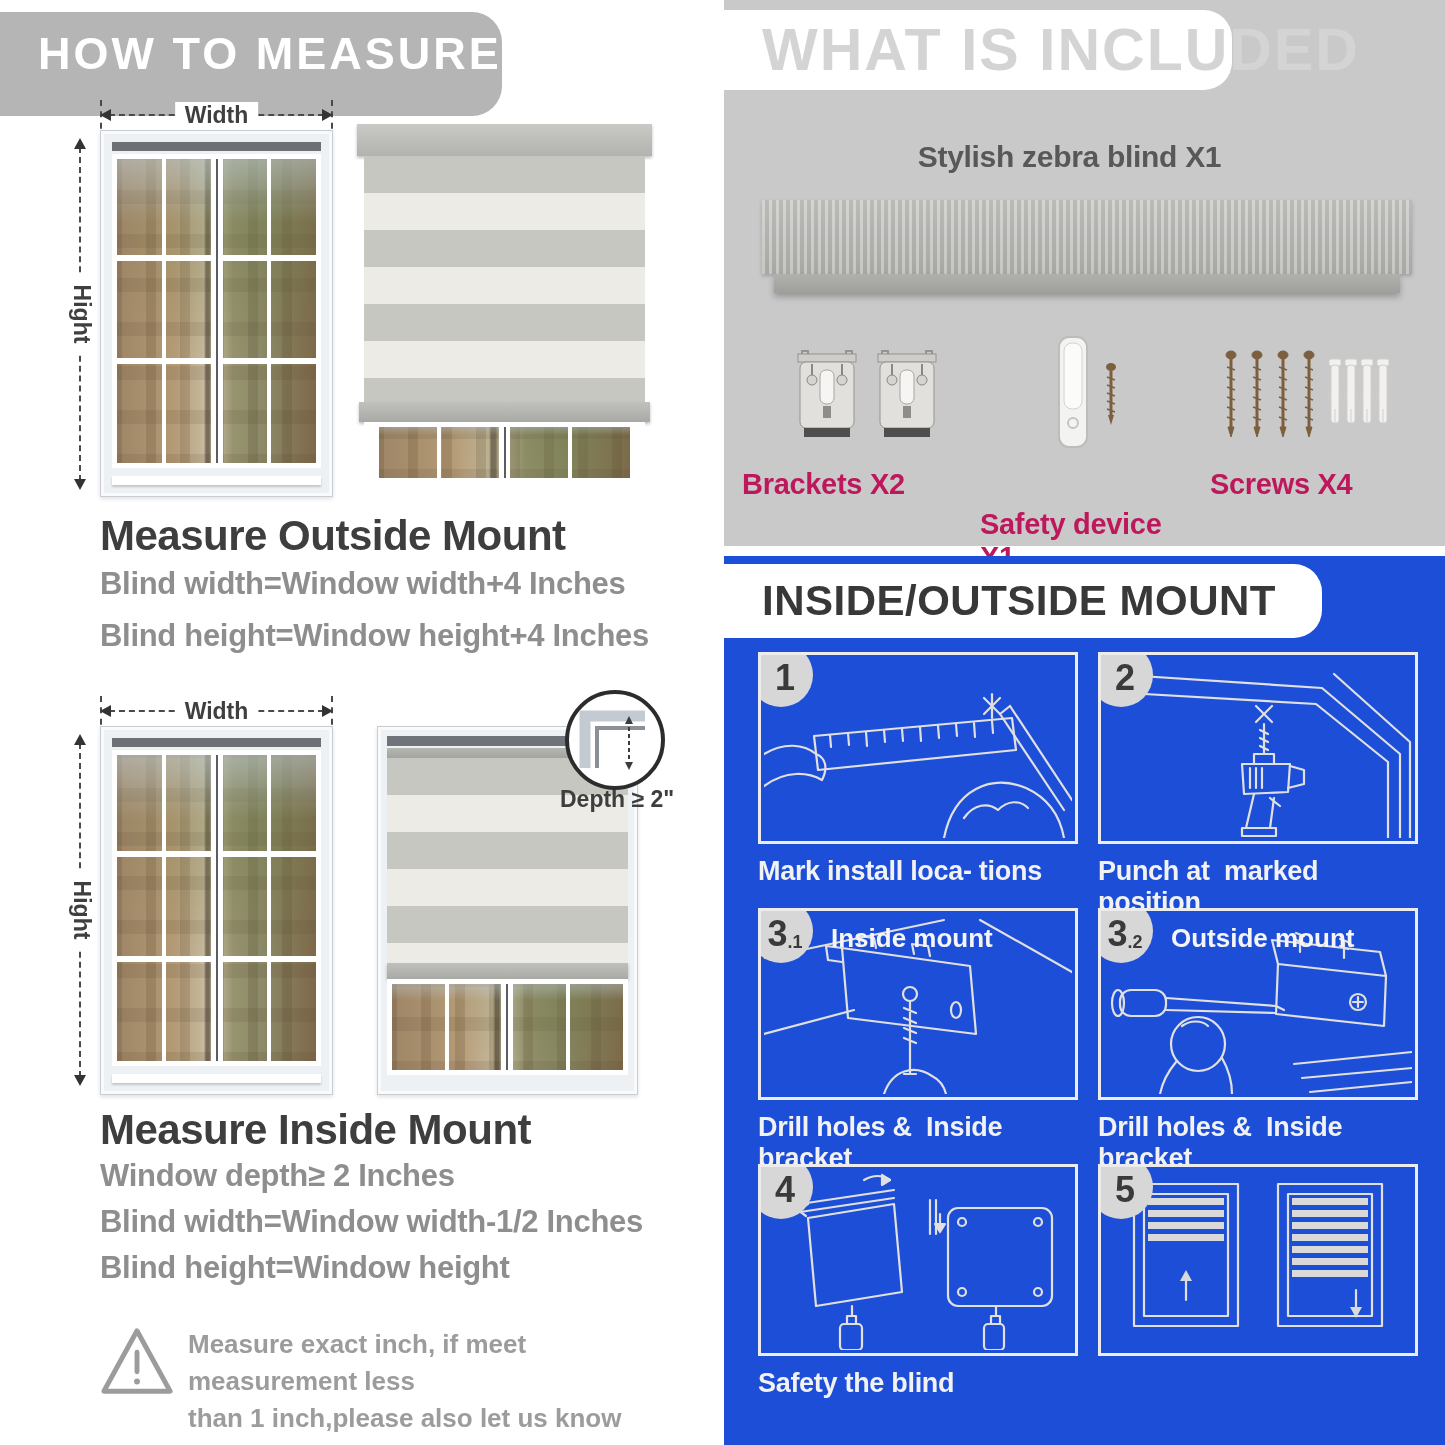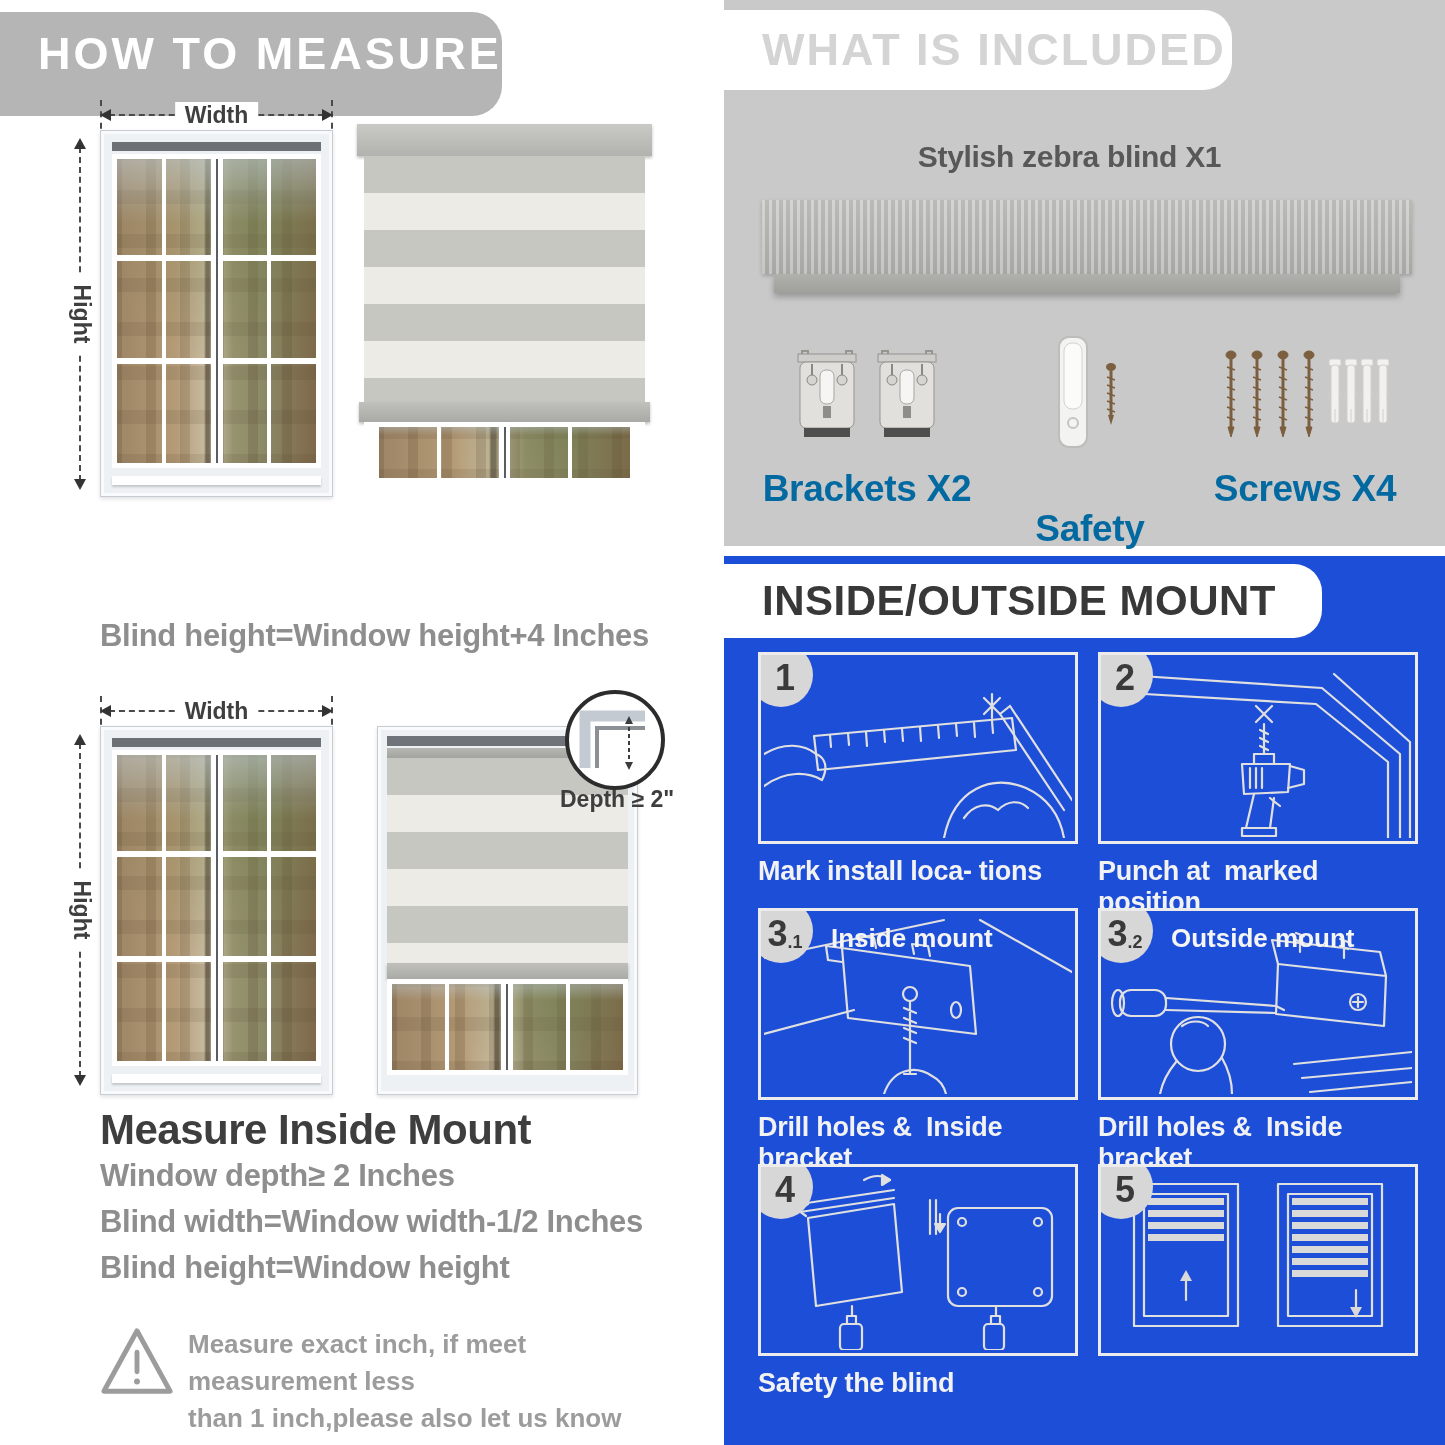--- a/index.html
+++ b/index.html
@@ -5,21 +5,21 @@
   html,body{margin:0;padding:0;background:#ffffff;}
   .canvas{position:relative;width:1445px;height:1445px;background:#ffffff;overflow:hidden;
           font-family:"Liberation Sans","DejaVu Sans",sans-serif;}
 
   
   .banner{position:absolute;box-sizing:border-box;}
   .banner span{display:block;font-weight:bold;white-space:nowrap;}
   .banner-left{left:0;top:12px;width:502px;height:104px;background:#b5b5b5;border-radius:0 30px 30px 0;}
   .banner-left span{color:#ffffff;font-size:45px;line-height:84px;letter-spacing:3px;padding-left:38px;}
   .banner-included{left:-16px;top:10px;width:524px;height:80px;background:#ffffff;border-radius:0 28px 28px 0;}
-  .banner-included span{color:#d4d4d4;font-size:45px;line-height:80px;letter-spacing:2px;padding-left:54px;}
+  .banner-included span{color:#d4d4d4;font-size:59px;line-height:80px;letter-spacing:2px;padding-left:54px;}
   .banner-mount{left:-16px;top:8px;width:614px;height:74px;background:#ffffff;border-radius:0 28px 28px 0;}
   .banner-mount span{color:#383838;font-size:42px;line-height:74px;letter-spacing:.5px;padding-left:54px;}
 
   
   .heading{position:absolute;font-weight:bold;font-size:42px;color:#3e3e3e;letter-spacing:-.5px;white-space:nowrap;}
   .formula{position:absolute;font-weight:bold;font-size:31px;color:#8e8e8e;letter-spacing:-.3px;white-space:nowrap;margin:0;}
 
   
   .dim-h{position:absolute;height:26px;}
   .dim-h .dline{position:absolute;left:9px;right:9px;top:12px;border-top:2px dashed #4a4a4a;}
@@ -96,21 +96,21 @@
   .sec-included{position:absolute;left:724px;top:0;width:721px;height:546px;background:#c9c9c9;}
   .product-name{position:absolute;left:0;right:30px;top:140px;text-align:center;font-weight:bold;
                 font-size:30px;color:#585858;letter-spacing:-.3px;}
   .headrail{position:absolute;left:38px;top:200px;width:650px;height:74px;
             background:repeating-linear-gradient(90deg,rgba(255,255,255,.28) 0 3px,rgba(0,0,0,.05) 3px 7px),
                        linear-gradient(180deg,#c4c5c1,#b0b1ad);
             box-shadow:0 2px 4px rgba(0,0,0,.2);}
   .headrail-lip{position:absolute;left:50px;top:274px;width:626px;height:19px;
             background:linear-gradient(180deg,#b0b1ad,#9fa09c);box-shadow:0 4px 6px rgba(0,0,0,.25);}
   .item-img{position:absolute;display:flex;align-items:center;justify-content:center;gap:14px;}
-  .item-label{position:absolute;text-align:center;font-weight:bold;font-size:37px;color:#0369a1;letter-spacing:-.3px;}
+  .item-label{position:absolute;font-weight:bold;font-size:29px;color:#be185d;letter-spacing:-.3px;}
 
   
   .sec-mount{position:absolute;left:724px;top:556px;width:721px;height:889px;background:#1d4ed8;}
   .panel{position:absolute;width:320px;height:192px;box-sizing:border-box;border:3px solid #ececec;overflow:hidden;}
   .panel svg.illu{position:absolute;left:3px;top:3px;}
   .badge{position:absolute;left:-12px;top:-12px;width:64px;height:64px;border-radius:50%;background:#d7d7d7;
          display:flex;align-items:center;justify-content:center;}
   .badge .n{font-weight:bold;font-size:36px;color:#3a3a3a;margin-left:8px;margin-top:6px;}
   .badge .sub{font-weight:bold;font-size:18px;color:#3a3a3a;margin-top:22px;}
   .panel-title{position:absolute;left:70px;top:12px;font-weight:bold;font-size:26px;color:#f5f5f5;white-space:pre-wrap;}
@@ -151,20 +151,22 @@
     <div class="rail railA-top"></div>
     <div class="stripes stripesA"></div>
     <div class="rail railA-bot"></div>
     <div class="sliverA">
       <div class="photo">
           <div class="mullions-v"></div>
         </div>
     </div>
   </div>
 
+  <div class="heading" style="left:100px;top:512px;">Measure Outside Mount</div>
+  <p class="formula" style="left:100px;top:566px;">Blind width=Window width+4 Inches</p>
   <p class="formula" style="left:100px;top:618px;">Blind height=Window height+4 Inches</p>
 
   <div class="dim-h" style="left:100px;top:698px;width:233px;">
     <span class="tick tick-l"></span>
     <span class="tick tick-r"></span>
     <span class="dline"></span>
     <span class="ah ah-l"></span>
     <span class="ah ah-r"></span>
     <span class="dlabel">Width</span>
   </div>

